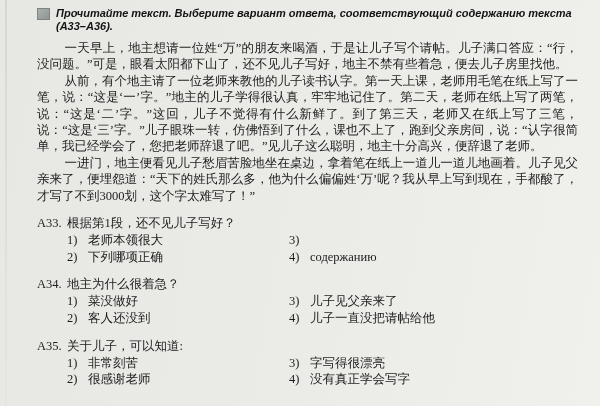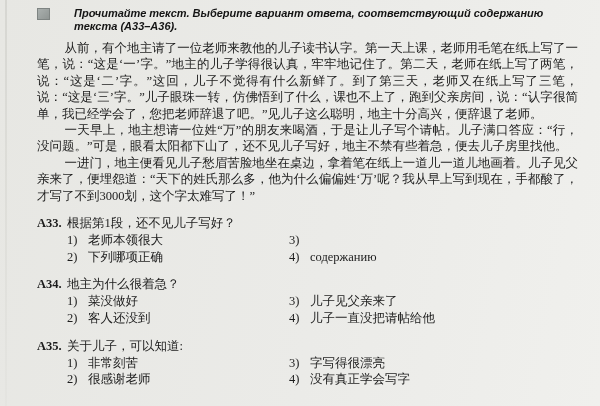--- a/index.html
+++ b/index.html
@@ -21,21 +21,21 @@
     opacity: .7;
   }
   .page {
     position: relative;
     padding: 7px 22px 0 37px;
   }
   
   .instruction-row {
     display: flex;
     align-items: flex-start;
-    gap: 24px;
+    gap: 6px;
     margin-bottom: 7px;
   }
   .marker {
     flex: 0 0 auto;
     width: 13px; height: 12px;
     margin-top: 1px;
     background: linear-gradient(135deg, #aab0ae 0%, #8f9593 100%);
     border: 1px solid #7e8482;
   }
   .instruction {
@@ -59,21 +59,21 @@
   .questions {
     margin-top: 9px;
   }
   .question {
     margin-top: 11px;
     font-size: 12.5px;
     line-height: 16.8px;
   }
   .q-header { display: flex; }
   .q-id {
-    font-weight: bold;
+    font-weight: normal;
     flex: 0 0 30px;
   }
   .q-prompt { }
   .q-options {
     margin-left: 30px;
     display: grid;
     grid-template-columns: 222px auto;
     grid-auto-flow: column;
     grid-template-rows: auto auto;
   }
@@ -87,22 +87,22 @@
 <div class="scan-edge"></div>
 
 <div class="page">
 
   <div class="instruction-row">
     <span class="marker"></span>
     <span class="instruction">Прочитайте текст. Выберите вариант ответа, соответствующий содержанию текста (А33–А36).</span>
   </div>
 
   <div class="passage">
+    <p>一天早上，地主想请一位姓“万”的朋友来喝酒，于是让儿子写个请帖。儿子满口答应：“行，没问题。”可是，眼看太阳都下山了，还不见儿子写好，地主不禁有些着急，便去儿子房里找他。</p>
     <p>从前，有个地主请了一位老师来教他的儿子读书认字。第一天上课，老师用毛笔在纸上写了一笔，说：“这是‘一’字。”地主的儿子学得很认真，牢牢地记住了。第二天，老师在纸上写了两笔，说：“这是‘二’字。”这回，儿子不觉得有什么新鲜了。到了第三天，老师又在纸上写了三笔，说：“这是‘三’字。”儿子眼珠一转，仿佛悟到了什么，课也不上了，跑到父亲房间，说：“认字很简单，我已经学会了，您把老师辞退了吧。”见儿子这么聪明，地主十分高兴，便辞退了老师。</p>
-    <p>一天早上，地主想请一位姓“万”的朋友来喝酒，于是让儿子写个请帖。儿子满口答应：“行，没问题。”可是，眼看太阳都下山了，还不见儿子写好，地主不禁有些着急，便去儿子房里找他。</p>
     <p>一进门，地主便看见儿子愁眉苦脸地坐在桌边，拿着笔在纸上一道儿一道儿地画着。儿子见父亲来了，便埋怨道：“天下的姓氏那么多，他为什么偏偏姓‘万’呢？我从早上写到现在，手都酸了，才写了不到3000划，这个字太难写了！”</p>
   </div>
 
   <div class="questions">
 
     <div class="question">
       <div class="q-header">
         <span class="q-id">A33.</span>
         <span class="q-prompt">根据第1段，还不见儿子写好？</span>
       </div>

